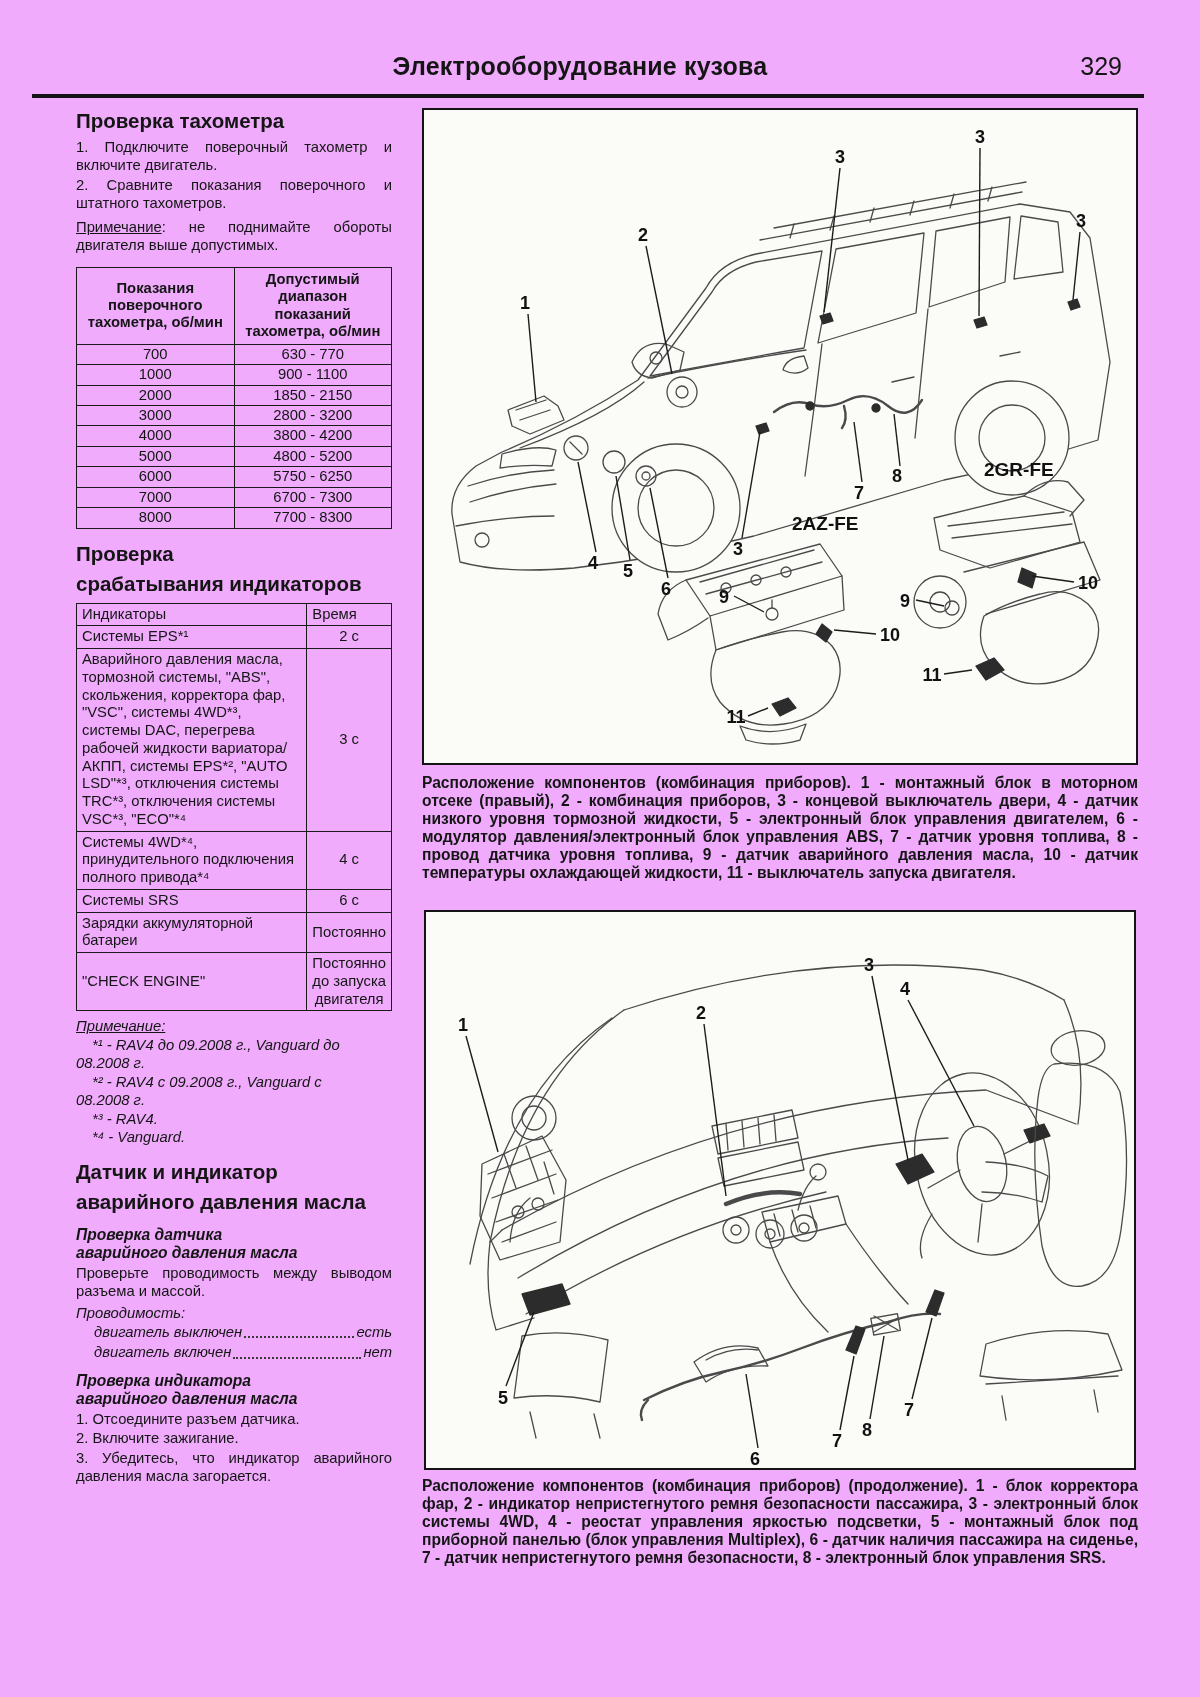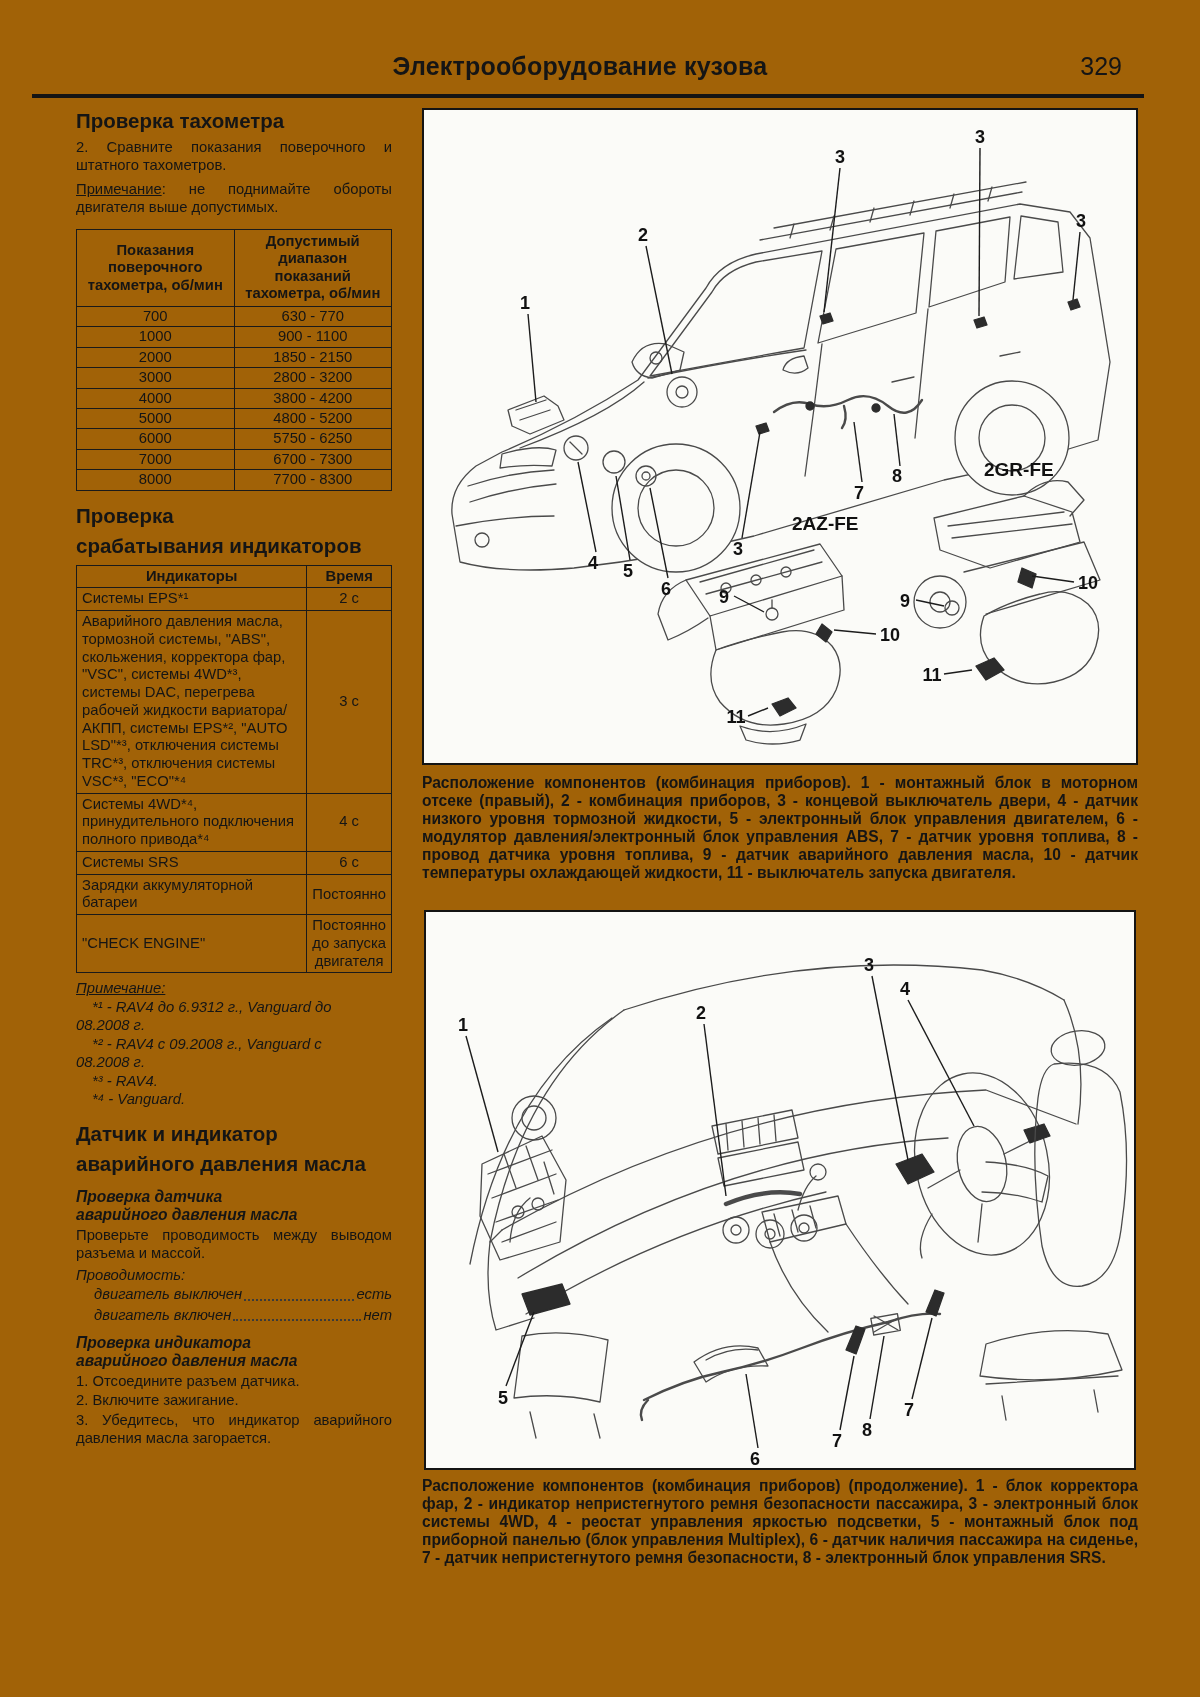--- a/index.html
+++ b/index.html
@@ -1,16 +1,16 @@
 <!DOCTYPE html>
 <html><head>
 <meta charset="utf-8">
 <style>
   html,body{margin:0;padding:0;background:#d8d8d4;}
-  .page{position:relative;width:1200px;height:1697px;background:#a16207;
+  .page{position:relative;width:1200px;height:1697px;background:#f0abfc;
         font-family:"Liberation Sans",sans-serif;color:#151515;overflow:hidden;}
   
   .hdr-title{position:absolute;top:52px;left:20px;width:1120px;text-align:center;
              font-size:25px;font-weight:bold;letter-spacing:.2px;}
   .hdr-num{position:absolute;top:52px;right:78px;font-size:25px;font-weight:normal;}
   .hdr-rule{position:absolute;top:94px;left:32px;width:1112px;height:4px;background:#141414;}
   
   .leftcol{position:absolute;left:76px;top:110px;width:316px;font-size:14.8px;
            line-height:1.25;text-align:justify;}
   .h2{font-size:20.5px;font-weight:bold;line-height:1.12;margin:0 0 5px;text-align:left;}
@@ -20,21 +20,21 @@
   .note{margin:5px 0 12px;}
   .u{text-decoration:underline;}
   table{border-collapse:collapse;width:100%;}
   .tach{margin:4px 0 12px;}
   .tach th,.tach td{border:1.7px solid #1a1a1a;text-align:center;vertical-align:middle;
         padding:1px 4px;font-size:14.8px;line-height:1.18;}
   .tach th{font-weight:bold;padding:3px 5px;}
   .ind{margin:7px 0 6px;}
   .ind th,.ind td{border:1.7px solid #1a1a1a;padding:2px 5px;font-size:14.8px;
         line-height:1.2;vertical-align:middle;}
-  .ind th{font-weight:bold;text-align:center;}
+  .ind th{font-weight:normal;text-align:left;}
   .ind td.c1{text-align:left;width:223px;}
   .ind td.c2{text-align:center;}
   .fnotes{font-style:italic;text-align:left;margin-top:4px;}
   .fnote{margin:0;text-indent:16px;}
   .fnote.cont{text-indent:0;}
   .subhead{font-weight:bold;font-style:italic;font-size:15.6px;line-height:1.15;
            margin:7px 0 2px;text-align:left;}
   .subhead span{display:block;}
   .condlab{font-style:italic;margin:3px 0 1px;}
   .condrow{display:flex;align-items:flex-end;font-style:italic;padding-left:18px;margin:0 0 2px;}
@@ -62,20 +62,21 @@
 
 <div class="page">
 
   <div class="hdr-title">Электрооборудование кузова</div>
   <div class="hdr-num">329</div>
   <div class="hdr-rule"></div>
 
   <div class="leftcol">
 
     <div class="h2">Проверка тахометра</div>
+    <p class="para">1. Подключите поверочный тахометр и включите двигатель.</p>
     <p class="para">2. Сравните показания поверочного и штатного тахометров.</p>
     <p class="note"><span class="u">Примечание</span><span>: не поднимайте обороты двигателя выше допустимых.</span></p>
 
     <table class="tach">
       <tbody>
           <tr>
         <th style="width:50%">Показания поверочного тахометра, об/мин</th>
         <th>Допустимый диапазон показаний тахометра, об/мин</th>
       </tr>
       <tr>
@@ -150,21 +151,21 @@
           </tr>
       <tr>
             <td class="c1">"CHECK ENGINE"</td>
             <td class="c2">Постоянно до запуска двигателя</td>
           </tr>
     </tbody>
       </table>
 
     <div class="fnotes">
       <p class="fnote u" style="text-indent:0">Примечание:</p>
-      <p class="fnote">*¹ - RAV4 до 6.9312 г., Vanguard до</p>
+      <p class="fnote">*¹ - RAV4 до 09.2008 г., Vanguard до</p>
       <p class="fnote cont">08.2008 г.</p>
       <p class="fnote">*² - RAV4 с 09.2008 г., Vanguard с</p>
       <p class="fnote cont">08.2008 г.</p>
       <p class="fnote">*³ - RAV4.</p>
       <p class="fnote">*⁴ - Vanguard.</p>
     </div>
 
     <div class="h2 mt">
       <span>Датчик и индикатор</span>
       <span>аварийного давления масла</span>

